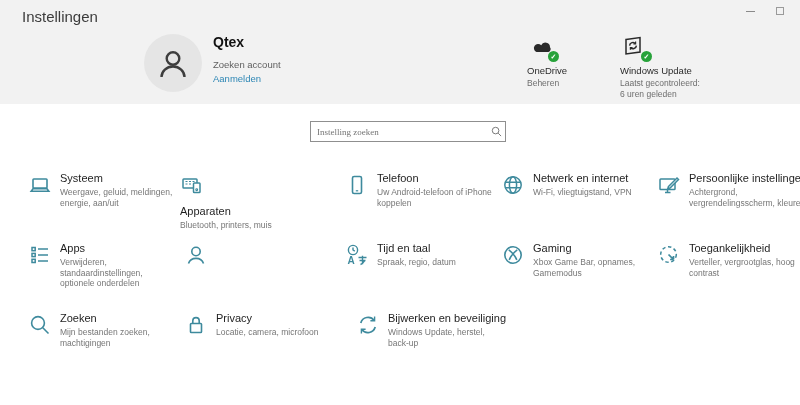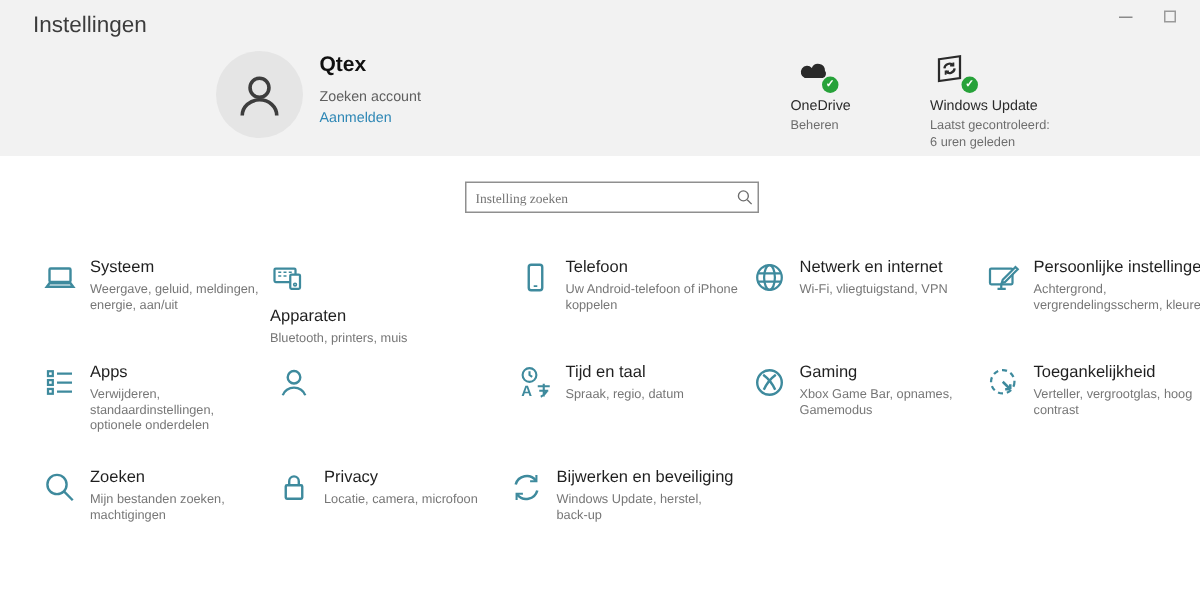--- a/index.html
+++ b/index.html
@@ -277,21 +277,21 @@
         <rect x="6.5" y="10.5" width="11" height="9" rx="0.8"></rect>
         <path d="M8.8 10.5V7.8a3.2 3.2 0 0 1 6.4 0v2.7"></path>
       </svg>
     </span>
     <span class="t-text">
         <div class="t-title">Privacy</div>
     <div class="t-sub">Locatie, camera, microfoon</div>
       </span>
   </div>
 
-  <div class="tile" style="left:339px;top:312px;">
+  <div class="tile" style="left:356px;top:312px;">
     <span class="t-icon">
       <svg width="24" height="24" viewBox="0 0 24 24" fill="none" stroke="currentColor" stroke-width="1.7">
         <path d="M4.8 10a7.6 7.6 0 0 1 13.4-2.6"></path>
         <path d="M18.6 3.6v4.2h-4.2" stroke-width="1.4"></path>
         <path d="M19.2 14a7.6 7.6 0 0 1-13.4 2.6"></path>
         <path d="M5.4 20.4v-4.2h4.2" stroke-width="1.4"></path>
       </svg>
     </span>
     <span class="t-text">
         <div class="t-title">Bijwerken en beveiliging</div>

